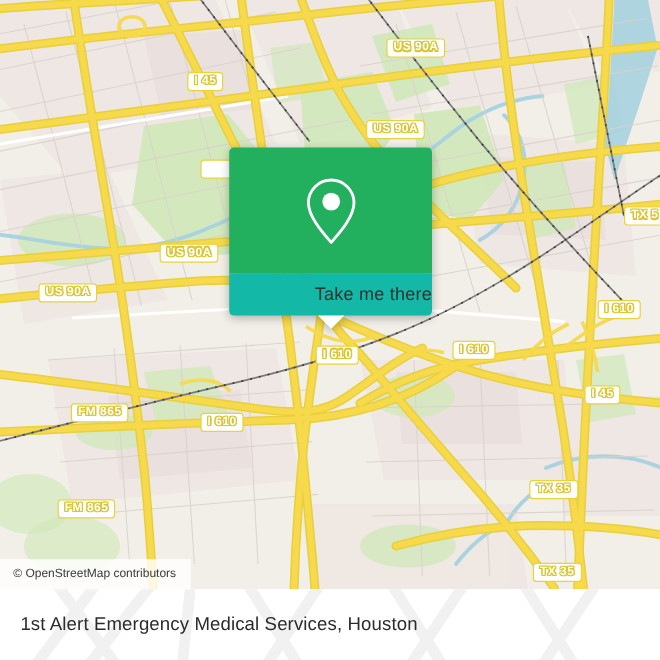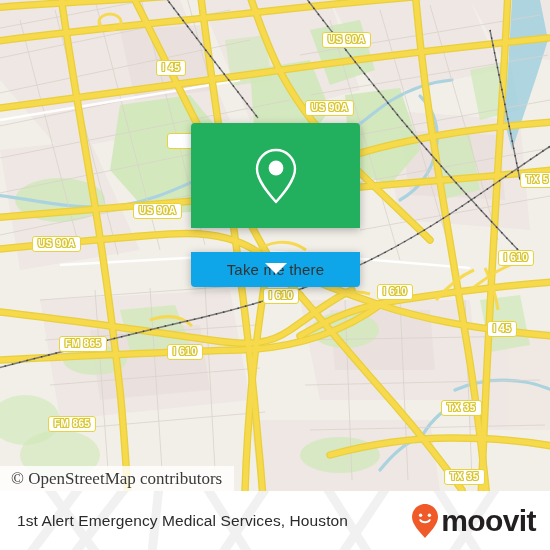--- a/index.html
+++ b/index.html
@@ -63,27 +63,26 @@
   }
   #popup-green {
     background: #22b05f;
     height: 105px;
     border-radius: 4px 4px 0 0;
     display: flex;
     align-items: center;
     justify-content: center;
   }
   #popup-white {
-    background: #0ea5e9;
+    background: #14b8a6;
     height: 35px;
     border-radius: 0 0 4px 4px;
     display: flex;
     align-items: center;
-    justify-content: center;
-    margin-top: 24px;
+    justify-content: flex-end;
   }
   #popup-label {
     font-size: 15px;
     color: #333333;
     letter-spacing: 0.2px;
   }
   #popup-tail {
     position: absolute;
     left: 50%;
     margin-left: -11px;
@@ -97,24 +96,23 @@
   
   #attribution {
     position: absolute;
     left: 0; top: 466px;
     height: 25px;
     display: flex;
     align-items: center;
     padding-left: 11px;
     padding-right: 12px;
     background: rgba(255,255,255,0.82);
-    font-size: 17px;
+    font-size: 10px;
     color: #3a3a3a;
     white-space: nowrap;
-    font-family: Liberation Serif, serif;
   }
 
   
   #footer {
     position: absolute;
     left: 0; top: 491px;
     width: 550px; height: 59px;
     background: #ffffff;
     overflow: hidden;
   }
@@ -122,21 +120,20 @@
     position: absolute;
     left: 0; top: -14px;
     width: 550px; height: 80px;
     opacity: 1;
   }
   #footer-inner {
     position: relative;
     width: 550px; height: 59px;
     display: flex;
     align-items: center;
-    justify-content: space-between;
     padding: 0 14px 0 17px;
   }
   #footer-title {
     font-size: 15.5px;
     color: #2b2b2b;
     letter-spacing: 0.1px;
     white-space: nowrap;
   }
   #brand {
     display: flex;
@@ -375,25 +372,16 @@
         <path d="M260,95 L200,0"></path>
         <path d="M330,95 L390,5"></path>
         <path d="M380,95 L320,0"></path>
         <path d="M440,95 L500,5"></path>
         <path d="M490,95 L430,0"></path>
         <path d="M150,95 L160,0"></path>
       </g>
     </svg>
     <div id="footer-inner">
       <span id="footer-title">1st Alert Emergency Medical Services, Houston</span>
-      <span id="brand">
-        <svg width="28" height="36" viewBox="0 0 28 36">
-          <path d="M14 1 C 6.8 1 1 6.8 1 14 C 1 22 10 30 14 35 C 18 30 27 22 27 14 C 27 6.8 21.2 1 14 1 Z" fill="#ef5a28"></path>
-          <circle cx="9.6" cy="12.2" r="1.7" fill="#ffffff"></circle>
-          <circle cx="18.4" cy="12.2" r="1.7" fill="#ffffff"></circle>
-          <path d="M9.2 17 C 11 20 17 20 18.8 17" fill="none" stroke="#ffffff" stroke-width="1.8" stroke-linecap="round"></path>
-        </svg>
-        <span id="brand-word">moovit</span>
-      </span>
     </div>
   </div>
 
 </div>
 
 </body></html>

